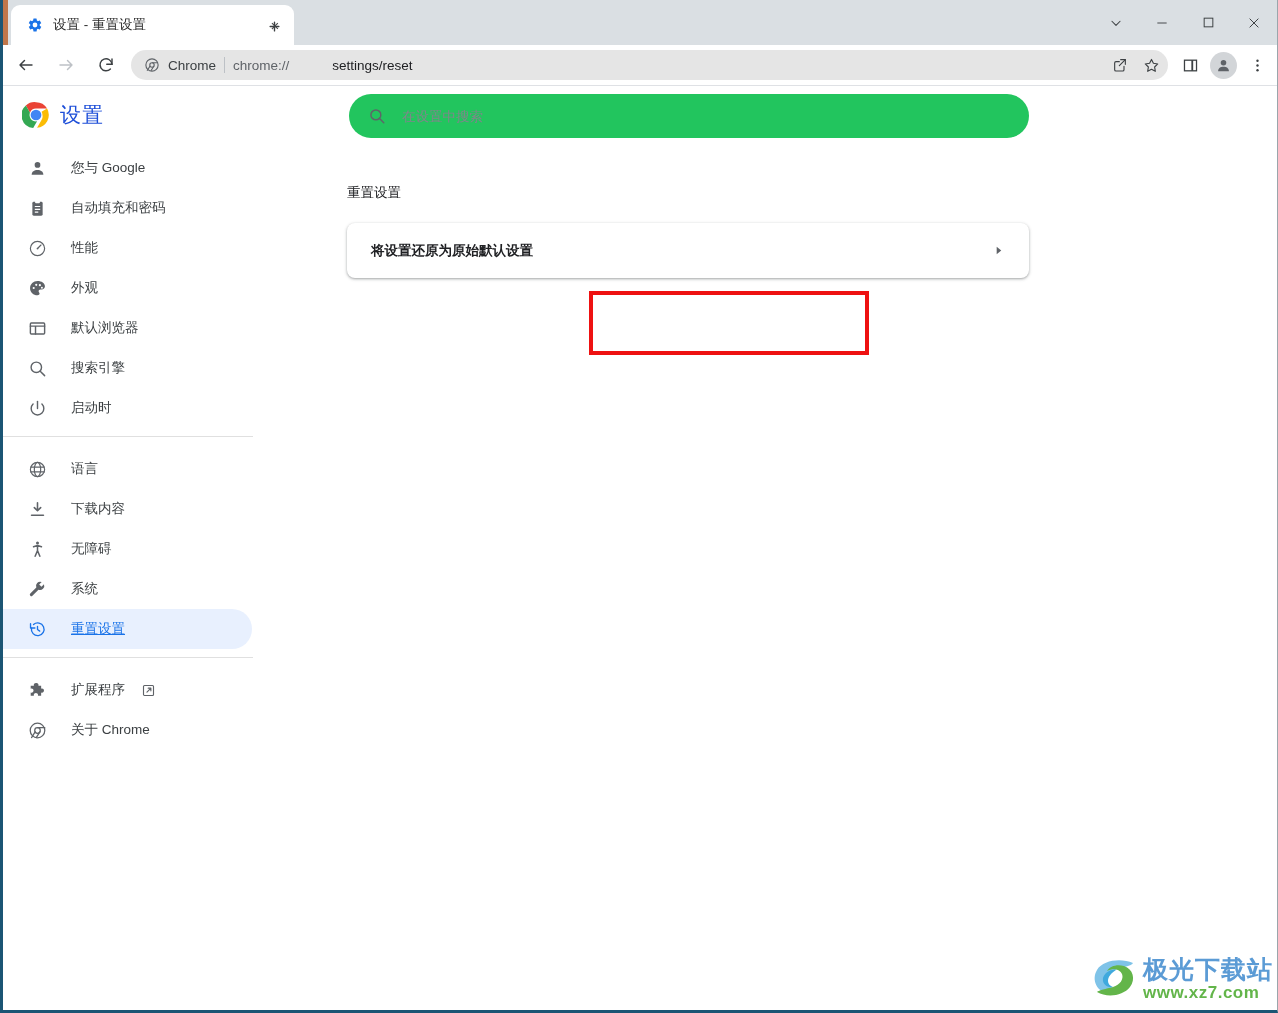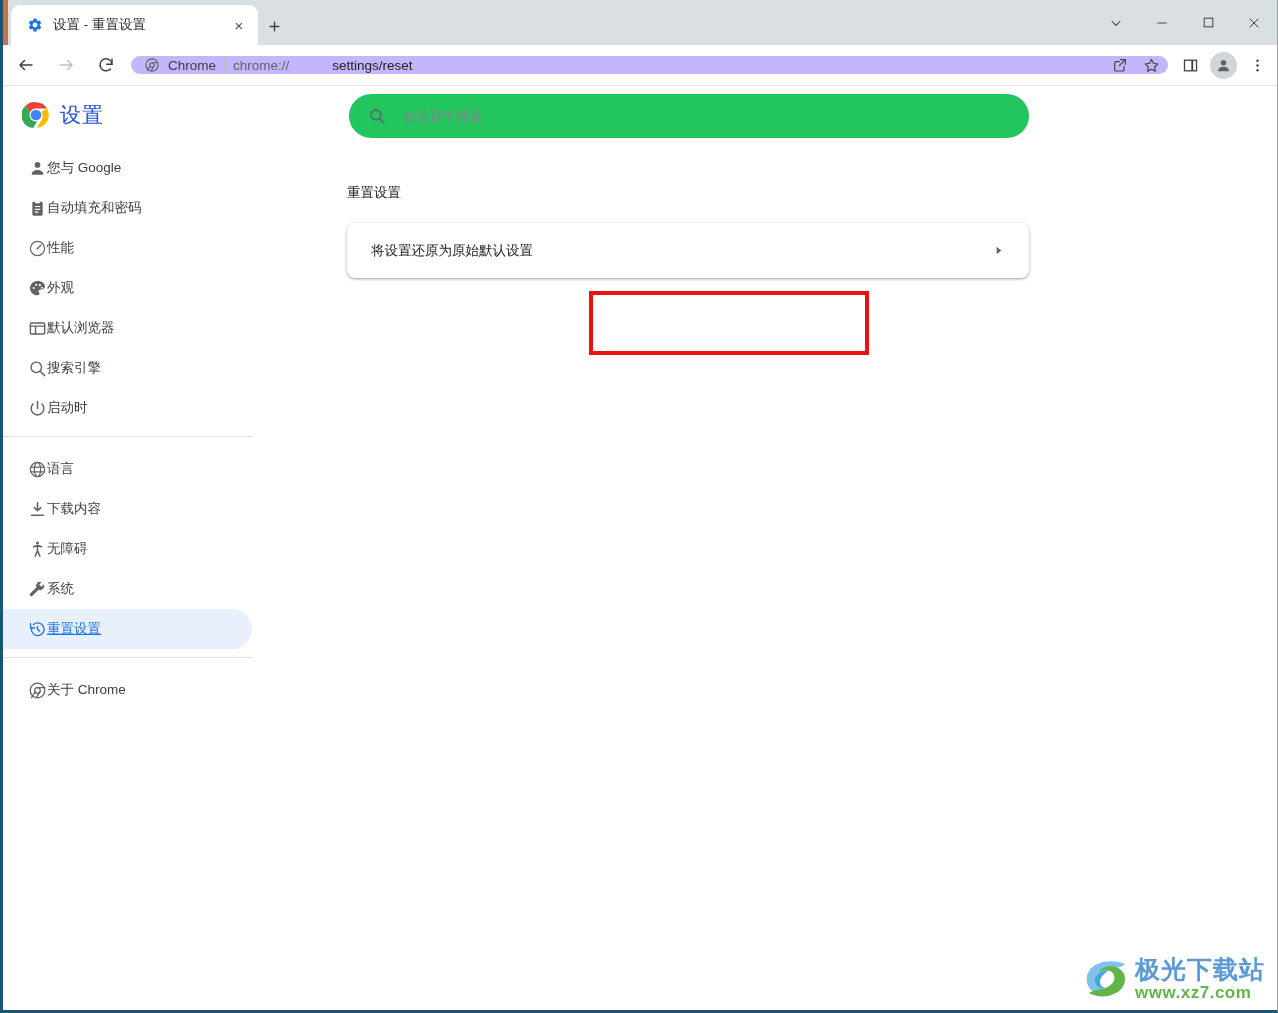--- a/index.html
+++ b/index.html
@@ -35,21 +35,21 @@
   }
   #tabstrip-left-sliver {
     position: absolute;
     left: 0; top: 0;
     width: 5px; height: 45px;
     background: #c0764a;
   }
   #tab {
     position: absolute;
     left: 8px; top: 5px;
-    width: 247px; height: 40px;
+    width: 283px; height: 40px;
     background: #ffffff;
     border-radius: 9px 9px 0 0;
     display: flex;
     align-items: center;
   }
   #tab-favicon {
     margin-left: 15px;
     width: 17px; height: 17px;
     flex: none;
     display: flex; align-items: center; justify-content: center;
@@ -105,24 +105,24 @@
   .tbtn {
     width: 34px; height: 34px;
     margin-left: 6px;
     display: flex; align-items: center; justify-content: center;
     border-radius: 50%;
     color: #3c4043;
     flex: none;
   }
   #omnibox {
     flex: 1;
-    height: 18px;
+    height: 30px;
     margin-left: 8px;
     margin-right: 6px;
-    background: #c4b5fd;
+    background: #e5e5e5;
     border-radius: 16px;
     display: flex;
     align-items: center;
     position: relative;
   }
   #omnibox-icon {
     margin-left: 12px;
     width: 17px; height: 17px;
     flex: none;
     display: flex; align-items: center; justify-content: center;
@@ -219,20 +219,21 @@
     color: #3c4043;
     box-sizing: border-box;
   }
   .nav-item .nav-icon {
     width: 20px; height: 20px;
     flex: none;
     display: flex; align-items: center; justify-content: center;
     color: #5f6368;
   }
   .nav-item .nav-label {
+    margin-left: 24px;
     font-size: 13.5px;
     color: #3c4043;
     white-space: nowrap;
   }
   .nav-item.selected {
     background: #e8f0fe;
     width: 249px;
   }
   .nav-item.selected .nav-icon { color: #1a73e8; }
   .nav-item.selected .nav-label {
@@ -300,20 +301,21 @@
     margin-left: 86px;
     margin-top: 21px;
     width: 682px;
     height: 55px;
     background: #ffffff;
     border-radius: 8px;
     box-shadow: 0 1px 2px rgba(60,64,67,.3), 0 1px 3px 1px rgba(60,64,67,.15);
     display: flex;
     align-items: center;
     box-sizing: border-box;
+    font-weight: bold;
   }
   #reset-card-label {
     margin-left: 24px;
     font-size: 13.5px;
     color: #202124;
   }
   #reset-card-arrow {
     margin-left: auto;
     margin-right: 24px;
     width: 14px; height: 14px;
@@ -327,23 +329,22 @@
     left: 328px; top: 205px;
     width: 280px; height: 64px;
     border: 4px solid #ee1111;
     box-sizing: border-box;
     pointer-events: none;
   }
 
   
   #watermark {
     position: absolute;
-    right: 12px; bottom: 8px;
-    display: flex;
-    align-items: center;
+    right: 4px; bottom: 8px;
+    display: flex;
   }
   #wm-logo { width: 52px; height: 44px; flex: none; }
   #wm-text { margin-left: 2px; }
   #wm-title {
     font-size: 25px;
     font-weight: bold;
     color: #5b9bd5;
     letter-spacing: 1px;
     line-height: 27px;
   }
@@ -606,20 +607,34 @@
                   <path d="M12 8.2V12l2.8 2"></path>
                 </svg>
               </span>
               <span class="nav-label">重置设置</span>
             </div>
           </div>
           <div class="nav-divider"></div>
           <div class="nav-group">
             <div class="nav-item">
               <span class="nav-icon">
+                <svg width="19" height="19" viewBox="0 0 24 24" fill="currentColor">
+                  <path d="M10.6 2.4c1.5 0 2.7 1.1 2.7 2.5 0 .4-.1.8-.3 1.1h3.6v3.7c.3-.2.7-.3 1.1-.3 1.4 0 2.5 1.2 2.5 2.7s-1.1 2.7-2.5 2.7c-.4 0-.8-.1-1.1-.3v4.2h-4.2c.2-.3.3-.7.3-1.1 0-1.4-1.2-2.5-2.7-2.5s-2.7 1.1-2.7 2.5c0 .4.1.8.3 1.1H3.4v-4.2c.3.2.7.3 1.1.3 1.4 0 2.5-1.2 2.5-2.7S5.9 9.4 4.5 9.4c-.4 0-.8.1-1.1.3V6h4.2a2.4 2.4 0 01-.3-1.1c0-1.4 1.2-2.5 2.7-2.5z"></path>
+                </svg>
+              </span>
+              <span class="nav-label">扩展程序</span>
+              <span class="ext-icon">
+                <svg width="15" height="15" viewBox="0 0 24 24" fill="none" stroke="currentColor" stroke-width="1.8" stroke-linecap="round" stroke-linejoin="round">
+                  <rect x="4" y="4" width="16" height="16" rx="1.5"></rect>
+                  <path d="M9.5 14.5l6-6M11.5 8.2h4.3v4.3"></path>
+                </svg>
+              </span>
+            </div>
+            <div class="nav-item">
+              <span class="nav-icon">
                 <svg width="19" height="19" viewBox="0 0 24 24" fill="none" stroke="currentColor" stroke-width="1.6" stroke-linecap="round" stroke-linejoin="round">
                   <circle cx="12" cy="12" r="9.2"></circle>
                   <circle cx="12" cy="12" r="3.5"></circle>
                   <path d="M12 8.5h9.2M9 13.7l-4.5 7.2M15 13.7l-4.6 7.2"></path>
                 </svg>
               </span>
               <span class="nav-label">关于 Chrome</span>
             </div>
           </div>
         </div>

